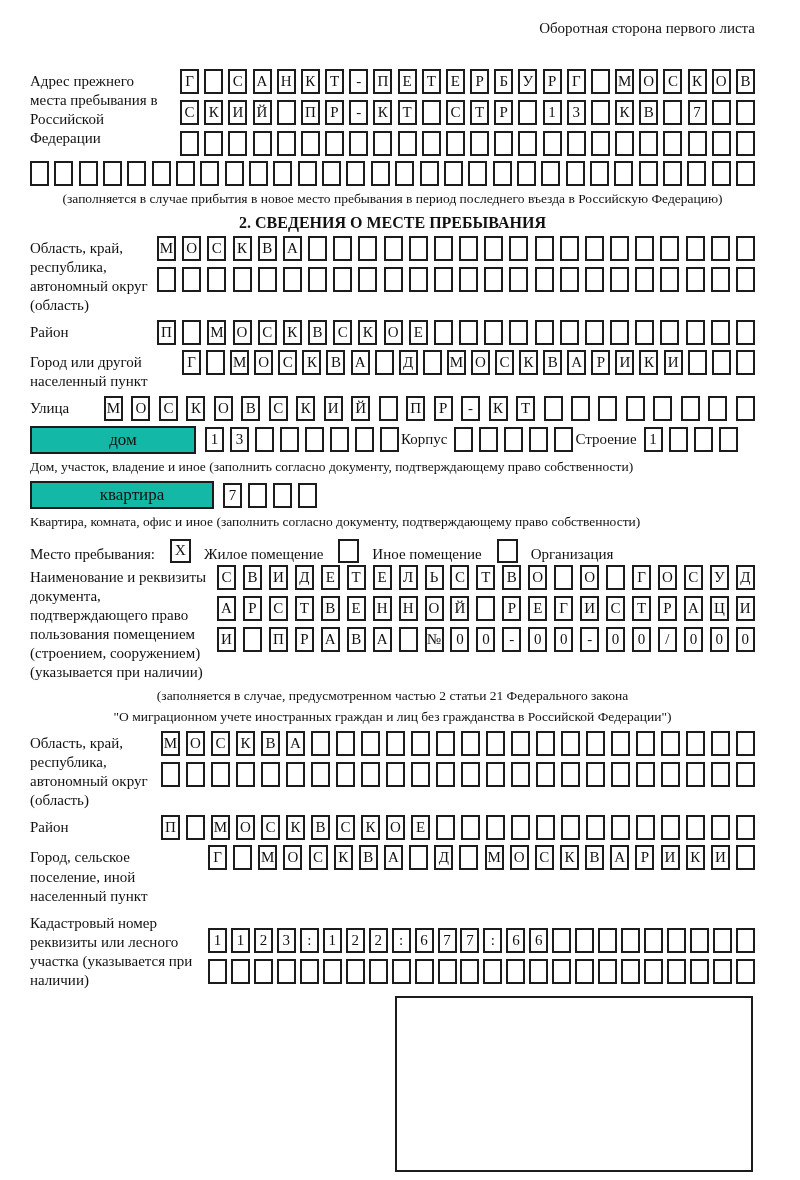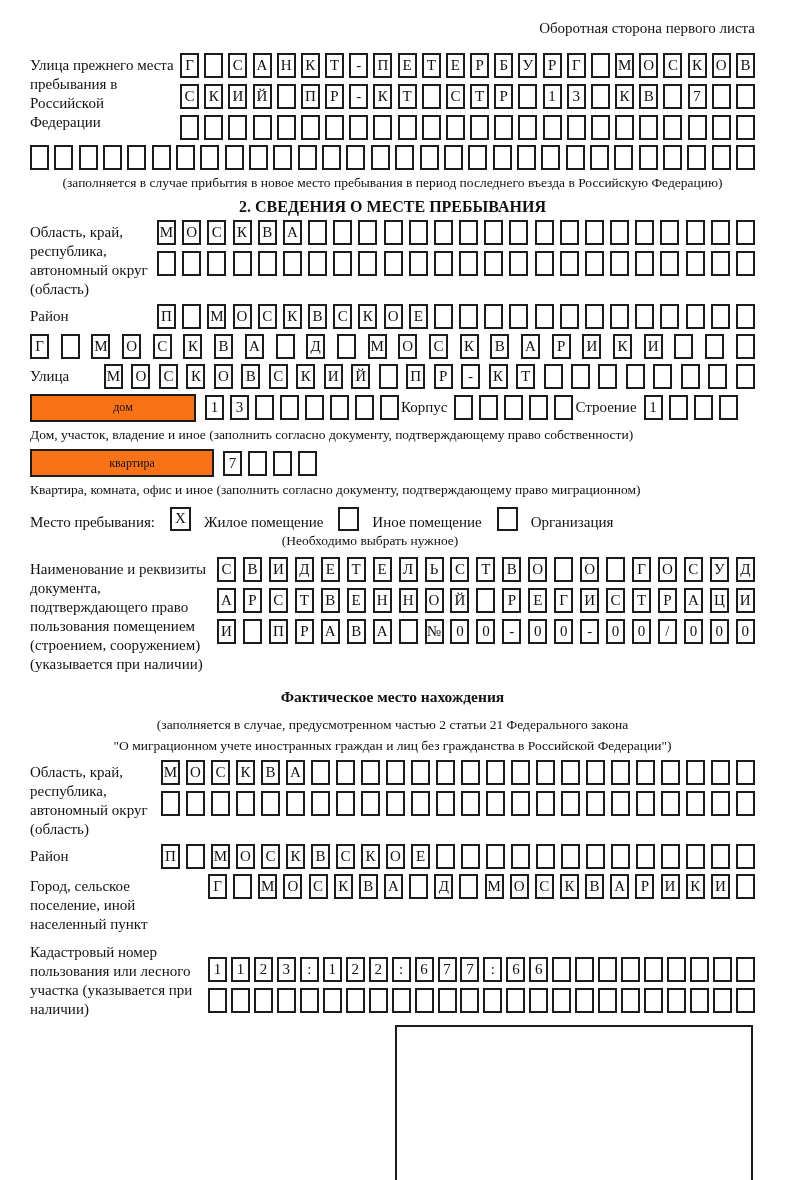--- a/index.html
+++ b/index.html
@@ -1,20 +1,20 @@
 <!DOCTYPE html>
 <html><head>
 <meta charset="utf-8">
 <style>
   * { box-sizing: border-box; margin: 0; padding: 0; }
   html, body { background: #fff; }
   body { font-family: "Liberation Serif", "DejaVu Serif", serif; color: #111; }
   .page { width: 800px; height: 1180px; padding: 20px 45px 0 30px; background: #fff; overflow: hidden; }
 
-  .header-note { text-align: right; font-size: 15px; margin-bottom: 16px; }
+  .header-note { text-align: right; font-size: 15px; margin-bottom: 32px; }
 
   .frow { display: flex; align-items: flex-start; margin-bottom: 5px; }
   .flabel { flex: none; font-size: 15px; line-height: 1.27; padding-top: 3px; padding-right: 6px; }
   .w150 { width: 150px; } .w127 { width: 127px; } .w152 { width: 152px; }
   .w74  { width: 74px; }  .w187 { width: 187px; } .w131 { width: 131px; }
   .w178 { width: 178px; }
 
   .rows-col { flex: 1; display: flex; flex-direction: column; gap: 6px; }
   .cells { flex: 1; display: flex; justify-content: space-between; }
   .rows-col > .cells { flex: none; width: 100%; }
@@ -22,21 +22,21 @@
           display: flex; align-items: center; justify-content: center;
           font-size: 15px; line-height: 1; background: #fff; }
   .fullrow { margin: 1px 0 4px 0; }
 
   .note { font-size: 13.5px; line-height: 1.3; margin: 3px 0 6px; }
   .center { text-align: center; }
   .heading { text-align: center; font-weight: bold; font-size: 16px; margin: 6px 0 4px; }
 
   .house-row { display: flex; align-items: center; margin: 3px 0 4px; }
   .big-box { flex: none; border: 2px solid #1c1c1c; height: 28px; display: flex;
-             align-items: center; justify-content: center; font-size: 12px; background: #f97316; padding-left: 20px; }
+             align-items: center; justify-content: center; font-size: 17px; background: #14b8a6; padding-left: 20px; }
   .dom-box { width: 166px; } .apt-box { width: 184px; }
   .cellgroup { display: flex; gap: 6px; margin-left: 9px; }
   .inline-label { font-size: 15px; margin-left: 2px; margin-right: 7px; white-space: nowrap; }
 
   .stay-row { display: flex; align-items: flex-end; font-size: 15px; margin: 8px 0 2px; }
   .cb { flex: none; width: 21px; height: 24px; border: 2px solid #1c1c1c; display: flex;
         align-items: center; justify-content: center; font-size: 15px; margin: 0 13px 0 15px; }
   .stay-note { font-size: 13.5px; text-align: center; width: 360px; margin: 2px 0 8px 160px; }
 
   .subhead { text-align: center; font-weight: bold; font-size: 15.5px; margin: 14px 0 10px; }
@@ -45,21 +45,21 @@
   .stamp-box { width: 358px; height: 176px; border: 2px solid #1c1c1c; margin: 6px 0 0 365px; background: #fff; }
 </style>
 </head>
 <body>
 
 <div class="page">
 
   <div class="header-note">Оборотная сторона первого листа</div>
 
   <div class="frow">
-    <div class="flabel w150">Улица прежнего места пребывания в Российской Федерации</div>
+    <div class="flabel w150">Адрес прежнего места пребывания в Российской Федерации</div>
     <div class="rows-col">
       <div class="cells">
           <span class="cell">Г</span>
           <span class="cell"></span>
           <span class="cell">С</span>
           <span class="cell">А</span>
           <span class="cell">Н</span>
           <span class="cell">К</span>
           <span class="cell">Т</span>
           <span class="cell">-</span>
@@ -252,20 +252,21 @@
         <span class="cell"></span>
         <span class="cell"></span>
         <span class="cell"></span>
         <span class="cell"></span>
         <span class="cell"></span>
         <span class="cell"></span>
       </div>
   </div>
 
   <div class="frow">
+    <div class="flabel w152">Город или другой населенный пункт</div>
     <div class="cells">
         <span class="cell">Г</span>
         <span class="cell"></span>
         <span class="cell">М</span>
         <span class="cell">О</span>
         <span class="cell">С</span>
         <span class="cell">К</span>
         <span class="cell">В</span>
         <span class="cell">А</span>
         <span class="cell"></span>
@@ -349,32 +350,31 @@
 
   <div class="house-row">
     <div class="big-box apt-box">квартира</div>
     <div class="cellgroup">
         <span class="cell">7</span>
         <span class="cell"></span>
         <span class="cell"></span>
         <span class="cell"></span>
       </div>
   </div>
-  <div class="note">Квартира, комната, офис и иное (заполнить согласно документу, подтверждающему право миграционном)</div>
+  <div class="note">Квартира, комната, офис и иное (заполнить согласно документу, подтверждающему право собственности)</div>
 
   <div class="stay-row">
     <span>Место пребывания:</span>
     <span class="cb">X</span>
     <span>Жилое помещение</span>
     <span class="cb"></span>
     <span>Иное помещение</span>
     <span class="cb"></span>
     <span>Организация</span>
   </div>
-  <div class="stay-note">(Необходимо выбрать нужное)</div>
 
   <div class="frow">
     <div class="flabel w187">Наименование и реквизиты документа, подтверждающего право пользования помещением (строением, сооружением) (указывается при наличии)</div>
     <div class="rows-col">
       <div class="cells">
           <span class="cell">С</span>
           <span class="cell">В</span>
           <span class="cell">И</span>
           <span class="cell">Д</span>
           <span class="cell">Е</span>
@@ -437,21 +437,20 @@
           <span class="cell">0</span>
           <span class="cell">0</span>
           <span class="cell">/</span>
           <span class="cell">0</span>
           <span class="cell">0</span>
           <span class="cell">0</span>
         </div>
     </div>
   </div>
 
-  <div class="subhead">Фактическое место нахождения</div>
   <div class="note center" style="margin-bottom:0">(заполняется в случае, предусмотренном частью 2 статьи 21 Федерального закона</div>
   <div class="note center">"О миграционном учете иностранных граждан и лиц без гражданства в Российской Федерации")</div>
 
   <div class="frow">
     <div class="flabel w131">Область, край, республика, автономный округ (область)</div>
     <div class="rows-col">
       <div class="cells">
           <span class="cell">М</span>
           <span class="cell">О</span>
           <span class="cell">С</span>
@@ -558,21 +557,21 @@
         <span class="cell">А</span>
         <span class="cell">Р</span>
         <span class="cell">И</span>
         <span class="cell">К</span>
         <span class="cell">И</span>
         <span class="cell"></span>
       </div>
   </div>
 
   <div class="frow">
-    <div class="flabel w178">Кадастровый номер пользования или лесного участка (указывается при наличии)</div>
+    <div class="flabel w178">Кадастровый номер реквизиты или лесного участка (указывается при наличии)</div>
     <div class="rows-col cad-cells">
       <div class="cells">
           <span class="cell">1</span>
           <span class="cell">1</span>
           <span class="cell">2</span>
           <span class="cell">3</span>
           <span class="cell">:</span>
           <span class="cell">1</span>
           <span class="cell">2</span>
           <span class="cell">2</span>

